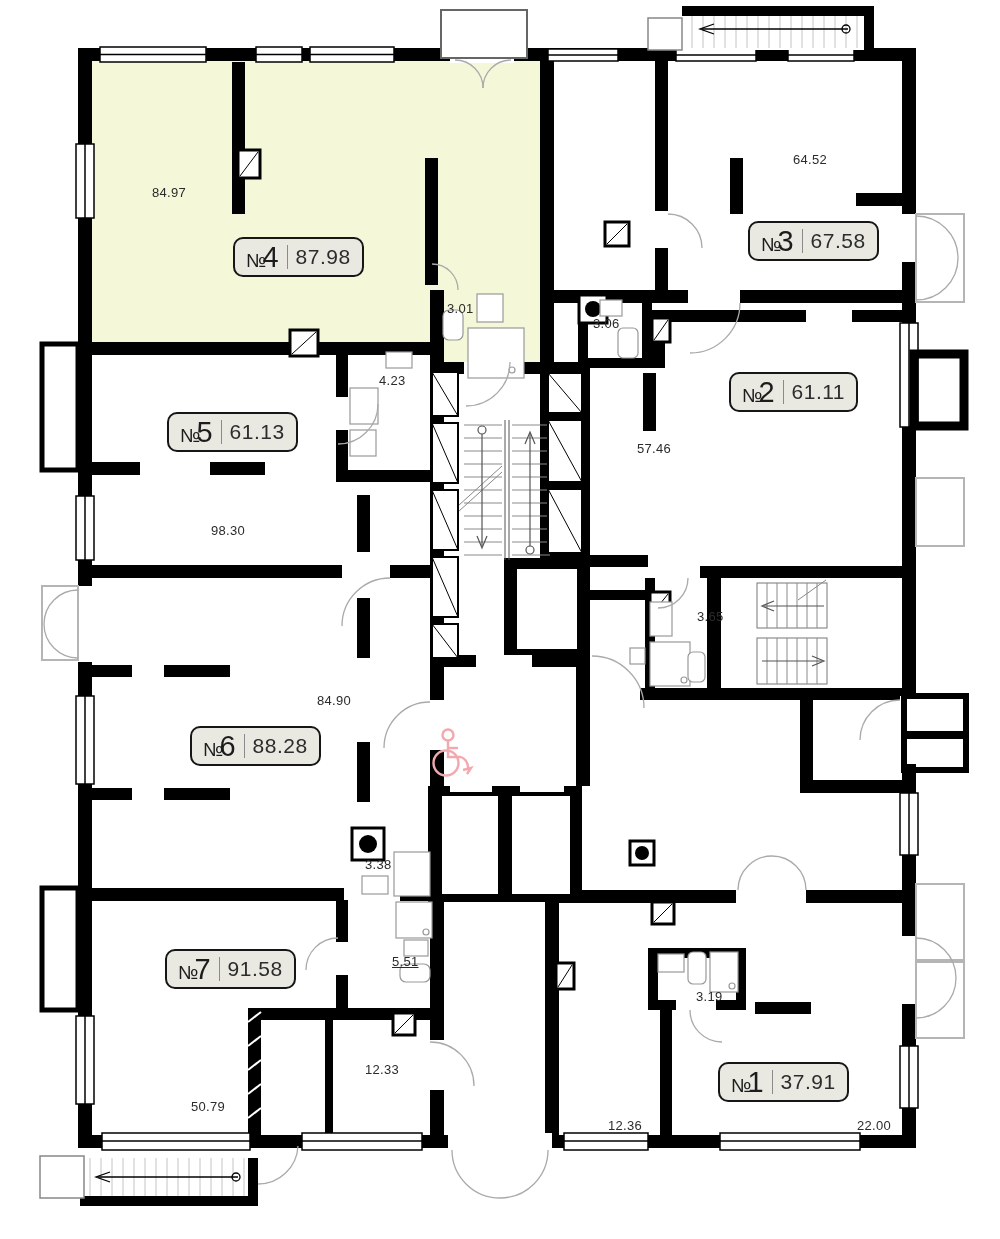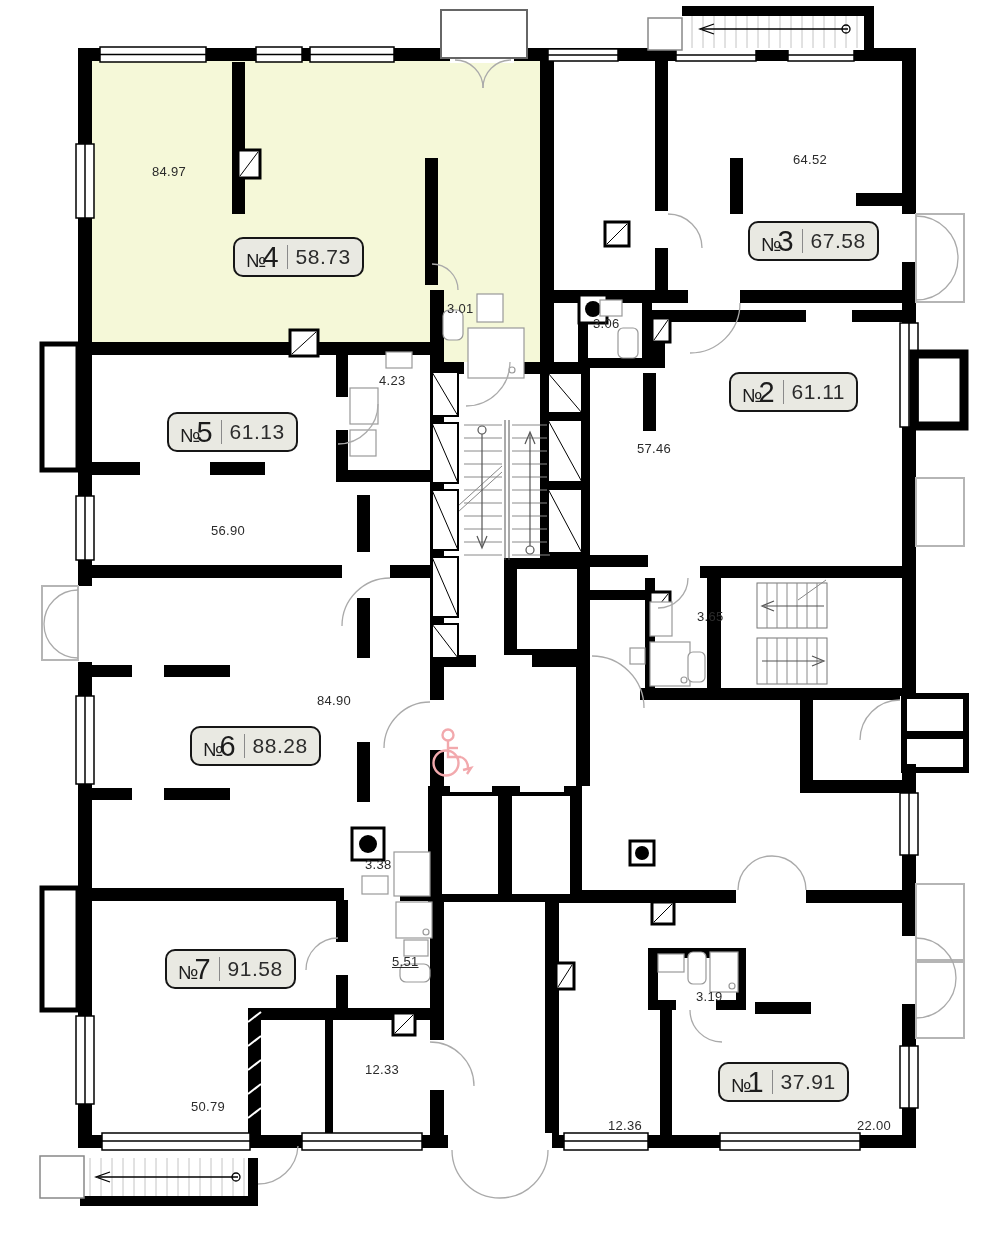--- a/index.html
+++ b/index.html
@@ -422,21 +422,21 @@
     <path d="M18,22 L28,22"></path>
     <circle cx="16" cy="37" r="12.5"></circle>
     <path d="M31,31 q7,3 7,11"></path>
     <path d="M33,44 l8,-2 -4,6"></path>
   </g>
 </svg>
 
   <div class="badge" style="left:233px;top:237px;">
     <span><span class="prefix">№</span><span class="digit">4</span></span>
     <span class="sep"></span>
-    <span class="area">58.73</span>
+    <span class="area">87.98</span>
   </div>
   <div class="badge" style="left:748px;top:221px;">
     <span><span class="prefix">№</span><span class="digit">3</span></span>
     <span class="sep"></span>
     <span class="area">67.58</span>
   </div>
   <div class="badge" style="left:729px;top:372px;">
     <span><span class="prefix">№</span><span class="digit">2</span></span>
     <span class="sep"></span>
     <span class="area">61.11</span>
@@ -455,27 +455,27 @@
     <span><span class="prefix">№</span><span class="digit">7</span></span>
     <span class="sep"></span>
     <span class="area">91.58</span>
   </div>
   <div class="badge" style="left:718px;top:1062px;">
     <span><span class="prefix">№</span><span class="digit">1</span></span>
     <span class="sep"></span>
     <span class="area">37.91</span>
   </div>
 
-  <div class="room-label" style="left:152px;top:164px;text-align:right;">84.97</div>
+  <div class="room-label" style="left:152px;top:185px;text-align:right;">84.97</div>
   <div class="room-label" style="left:793px;top:152px;">64.52</div>
   <div class="room-label" style="left:447px;top:301px;">3.01</div>
   <div class="room-label" style="left:593px;top:316px;">3.06</div>
   <div class="room-label" style="left:379px;top:373px;">4.23</div>
   <div class="room-label" style="left:615px;top:441px;margin-left:22px;">57.46</div>
-  <div class="room-label" style="left:211px;top:523px;">56.90</div>
+  <div class="room-label" style="left:211px;top:523px;">98.30</div>
   <div class="room-label" style="left:673px;top:609px;margin-left:24px;">3.65</div>
   <div class="room-label" style="left:317px;top:693px;">84.90</div>
   <div class="room-label" style="left:365px;top:857px;">3.38</div>
   <div class="room-label" style="left:392px;top:954px;text-decoration:underline;">5.51</div>
   <div class="room-label" style="left:696px;top:989px;">3.19</div>
   <div class="room-label" style="left:191px;top:1099px;">50.79</div>
   <div class="room-label" style="left:365px;top:1062px;text-align:right;">12.33</div>
   <div class="room-label" style="left:608px;top:1118px;">12.36</div>
   <div class="room-label" style="left:857px;top:1118px;">22.00</div>
 

